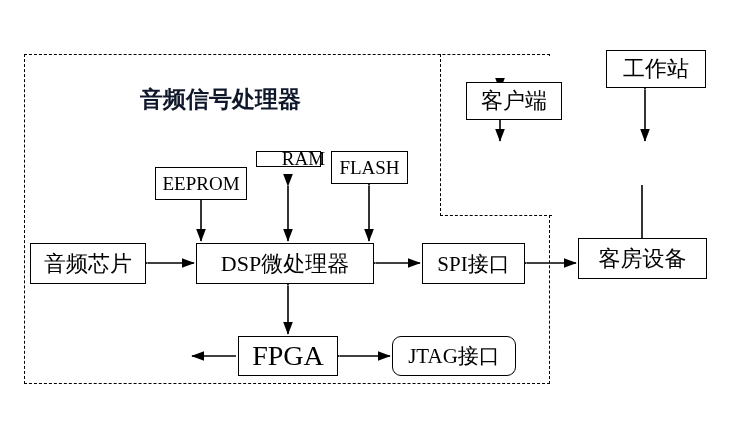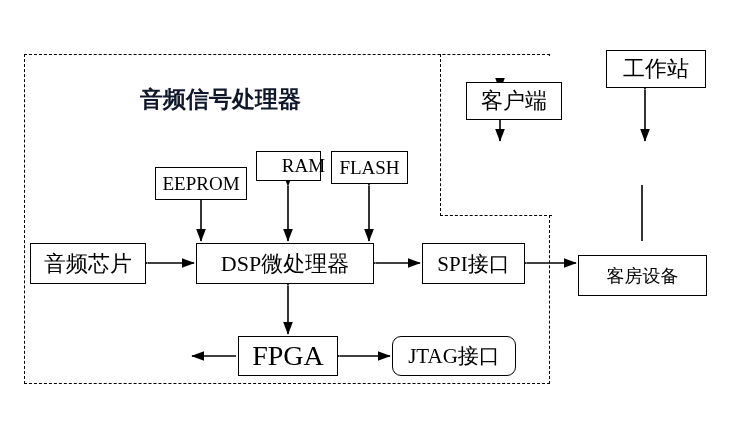--- a/index.html
+++ b/index.html
@@ -104,41 +104,41 @@
 
   <div class="box" style="left:606px; top:50px; width:100px; height:38px; font-size:22px;">
     <span>工作站</span>
   </div>
 
 
   <div class="box" style="left:155px; top:151px; width:92px; height:33px; font-size:19px;margin-top:16px;">
     <span>EEPROM</span>
   </div>
 
-  <div class="box" style="left:256px; top:151px; width:65px; height:30px; font-size:19px;padding-left:30px;">
+  <div class="box" style="left:256px; top:151px; width:65px; height:16px; font-size:19px;padding-left:30px;">
     <span>RAM</span>
   </div>
 
   <div class="box" style="left:331px; top:151px; width:77px; height:33px; font-size:19px;">
     <span>FLASH</span>
   </div>
 
   <div class="box" style="left:30px; top:243px; width:116px; height:41px; font-size:22px;">
     <span>音频芯片</span>
   </div>
 
   <div class="box" style="left:196px; top:243px; width:178px; height:41px; font-size:22px;">
     <span>DSP微处理器</span>
   </div>
 
   <div class="box" style="left:422px; top:243px; width:103px; height:41px; font-size:21px;">
     <span>SPI接口</span>
   </div>
 
-  <div class="box" style="left:578px; top:255px; width:129px; height:41px; font-size:18px;font-family:Liberation Serif, serif;">
+  <div class="box" style="left:578px; top:238px; width:129px; height:41px; font-size:22px;font-family:Liberation Serif, serif;">
     <span>客房设备</span>
   </div>
 
 
   <div class="box" style="left:238px; top:336px; width:100px; height:40px; font-size:28px;">
     <span>FPGA</span>
   </div>
 
   <div class="box" style="left:392px; top:336px; width:124px; height:40px; font-size:21px;border-radius:9px;">
     <span>JTAG接口</span>

